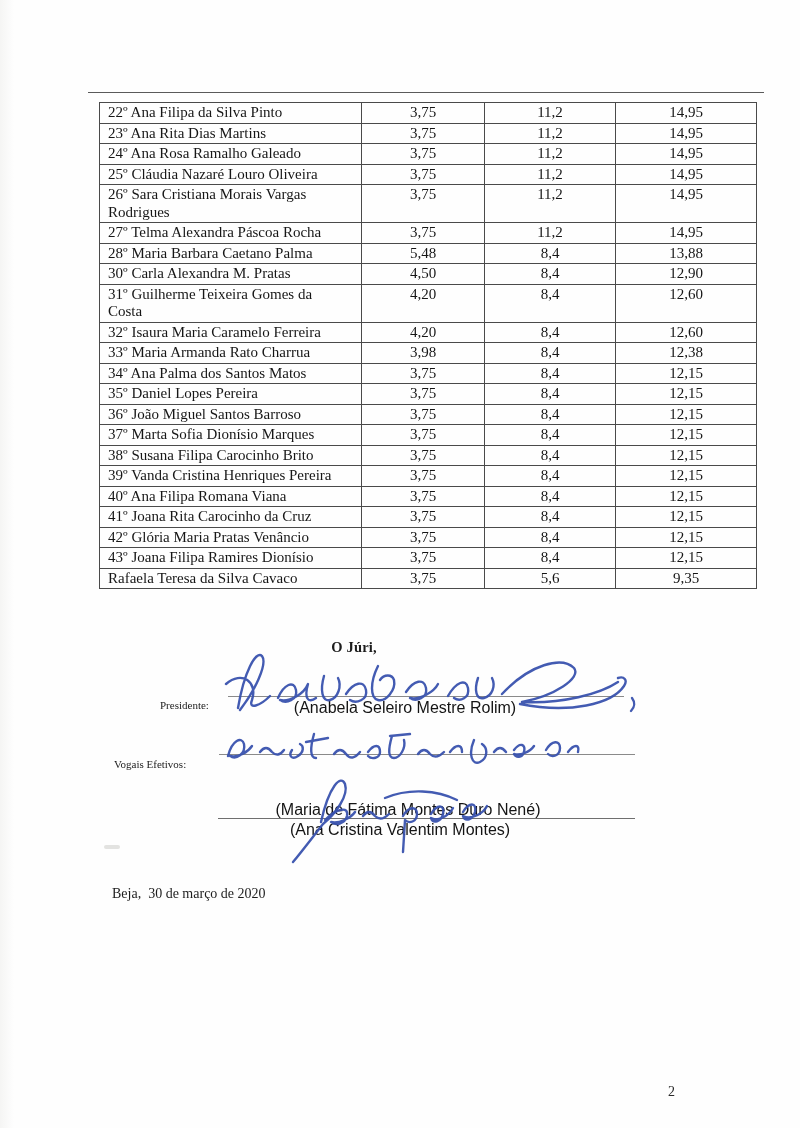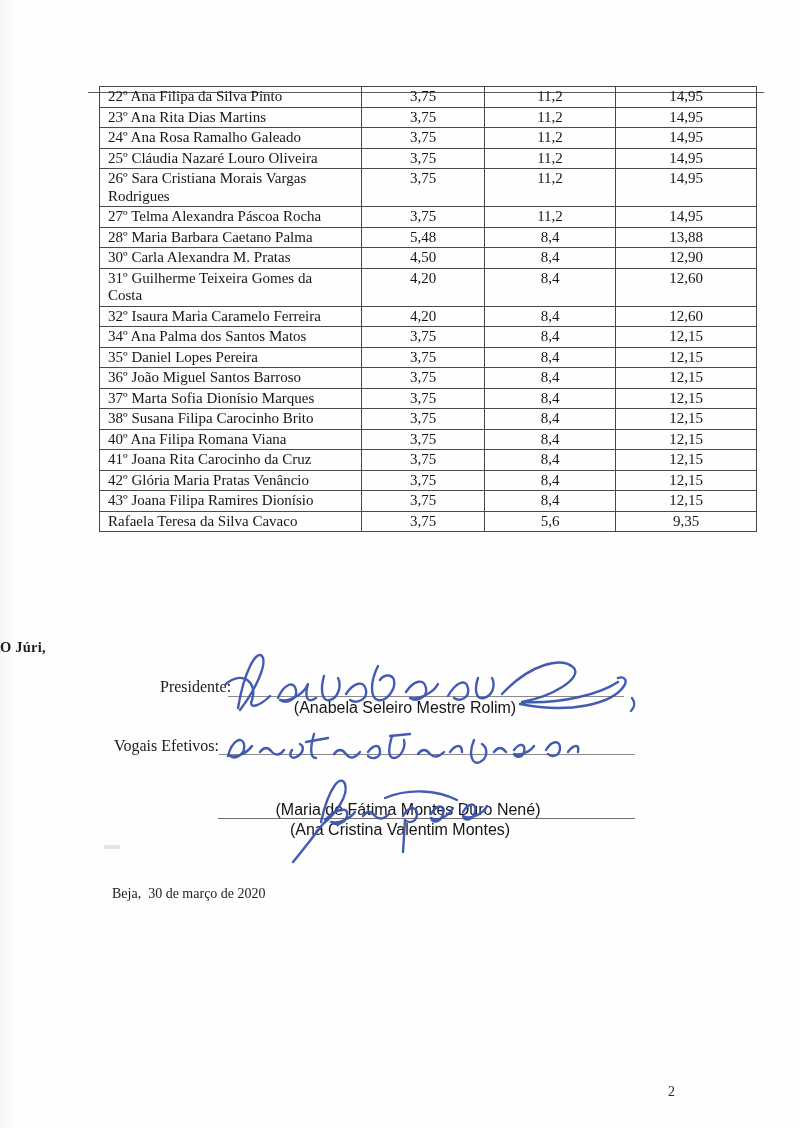--- a/index.html
+++ b/index.html
@@ -7,32 +7,32 @@
     width:800px;height:1128px;position:relative;overflow:hidden;
     background:#ffffff;font-family:"Liberation Serif",serif;color:#1d1d1d;
   }
   .page{
     position:absolute;inset:0;background:#fefefe;
     background-image:linear-gradient(90deg, #f5f5f4 0px, #fefefe 14px),
                      linear-gradient(0deg, #f7f7f6 0px, #fefefe 10px);
   }
   
   .tbl-topline{position:absolute;left:88px;top:92px;width:676px;height:1px;background:#5a5a5a;}
-  .tbl-wrap{position:absolute;left:99px;top:86px;font-family:Liberation Serif, serif;}
+  .tbl-wrap{position:absolute;left:99px;top:102px;font-family:Liberation Serif, serif;}
   table.results{border-collapse:collapse;table-layout:fixed;width:657px;}
   table.results td{
     border:1px solid #4a4a4a;vertical-align:top;
     font-size:15px;line-height:17.5px;padding:1px 4px 1px 8px;
     color:#161616;
   }
   table.results td.num{text-align:center;padding:1px 0 1px 0;}
   
-  .juri-heading{position:absolute;left:0;top:639px;width:708px;
+  .juri-heading{position:absolute;left:0;top:639px;width:708px;text-align:center;
     font-weight:bold;font-size:14.5px;letter-spacing:.2px;}
-  .lbl{position:absolute;font-size:16px;color:#1b1b1b;}
+  .lbl{position:absolute;font-size:11px;color:#1b1b1b;margin-top:21px;}
   .sig-line{position:absolute;height:1.4px;background:#8a8a8a;}
   .sig-line.dark{background:#6f6f6f;}
   .caption{position:absolute;text-align:center;font-family:Liberation Sans, sans-serif;
     font-size:16px;color:#141414;}
   .date-line{position:absolute;left:112px;top:886px;font-size:14px;white-space:pre;}
   .page-number{position:absolute;left:668px;top:1084px;font-size:14px;color:#2a2a2a;}
   .sig-svg{position:absolute;overflow:visible;}
   .sig-svg path{fill:none;stroke:#3952ae;stroke-width:2.4;stroke-linecap:round;stroke-linejoin:round;opacity:.95;}
   .artifact{position:absolute;left:104px;top:845px;width:16px;height:4px;background:#e3e3e1;border-radius:2px;}
 </style>
@@ -112,20 +112,26 @@
           <td class="num">8,4</td>
           <td class="num">12,60</td>
         </tr>
         <tr>
           <td>32º Isaura Maria Caramelo Ferreira</td>
           <td class="num">4,20</td>
           <td class="num">8,4</td>
           <td class="num">12,60</td>
         </tr>
         <tr>
+          <td>33º Maria Armanda Rato Charrua</td>
+          <td class="num">3,98</td>
+          <td class="num">8,4</td>
+          <td class="num">12,38</td>
+        </tr>
+        <tr>
           <td>34º Ana Palma dos Santos Matos</td>
           <td class="num">3,75</td>
           <td class="num">8,4</td>
           <td class="num">12,15</td>
         </tr>
         <tr>
           <td>35º Daniel Lopes Pereira</td>
           <td class="num">3,75</td>
           <td class="num">8,4</td>
           <td class="num">12,15</td>
@@ -137,20 +143,26 @@
           <td class="num">12,15</td>
         </tr>
         <tr>
           <td>37º Marta Sofia Dionísio Marques</td>
           <td class="num">3,75</td>
           <td class="num">8,4</td>
           <td class="num">12,15</td>
         </tr>
         <tr>
           <td>38º Susana Filipa Carocinho Brito</td>
+          <td class="num">3,75</td>
+          <td class="num">8,4</td>
+          <td class="num">12,15</td>
+        </tr>
+        <tr>
+          <td>39º Vanda Cristina Henriques Pereira</td>
           <td class="num">3,75</td>
           <td class="num">8,4</td>
           <td class="num">12,15</td>
         </tr>
         <tr>
           <td>40º Ana Filipa Romana Viana</td>
           <td class="num">3,75</td>
           <td class="num">8,4</td>
           <td class="num">12,15</td>
         </tr>

